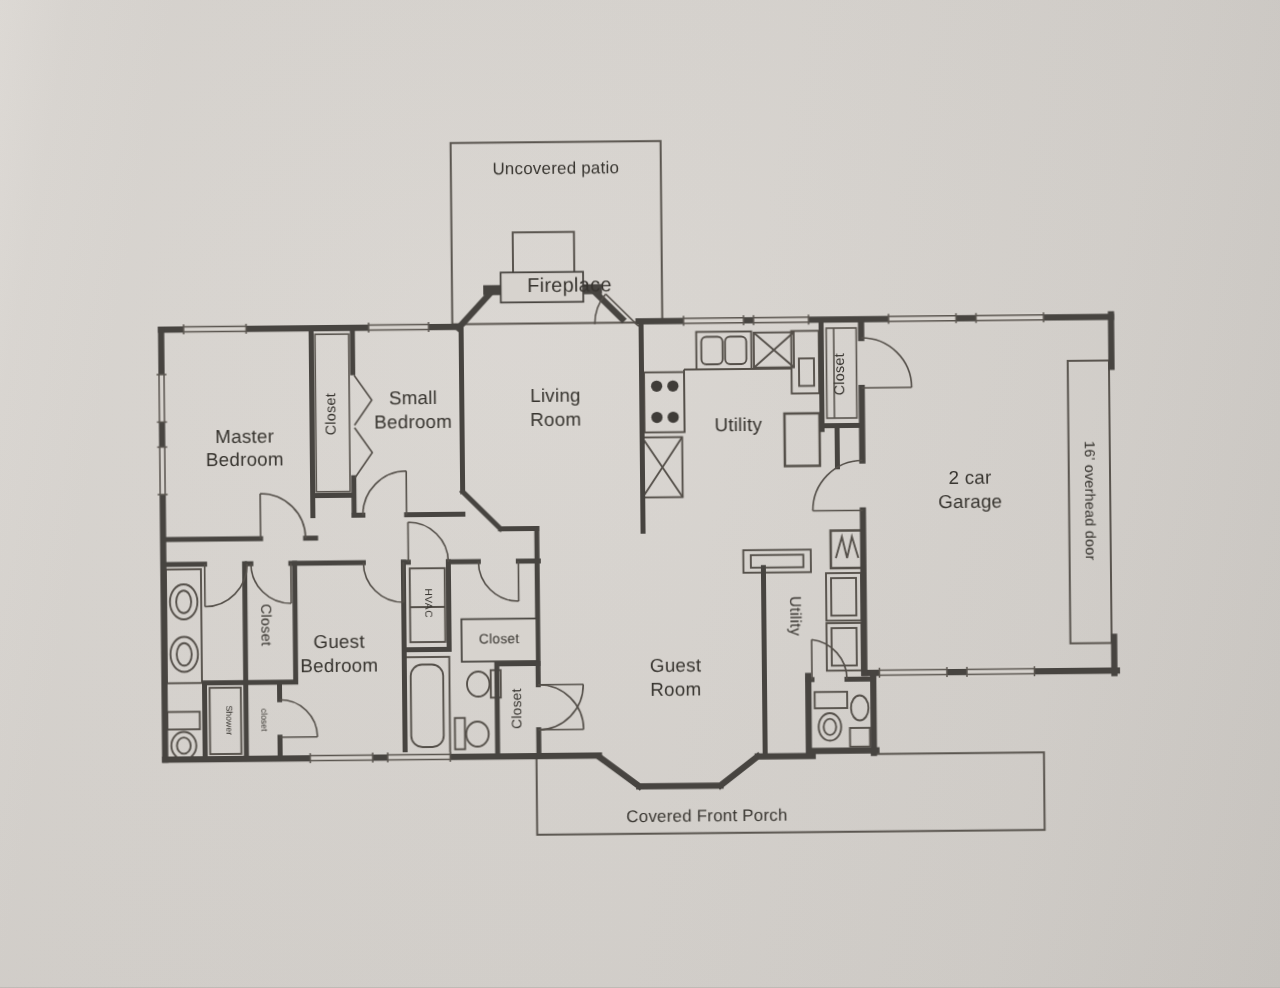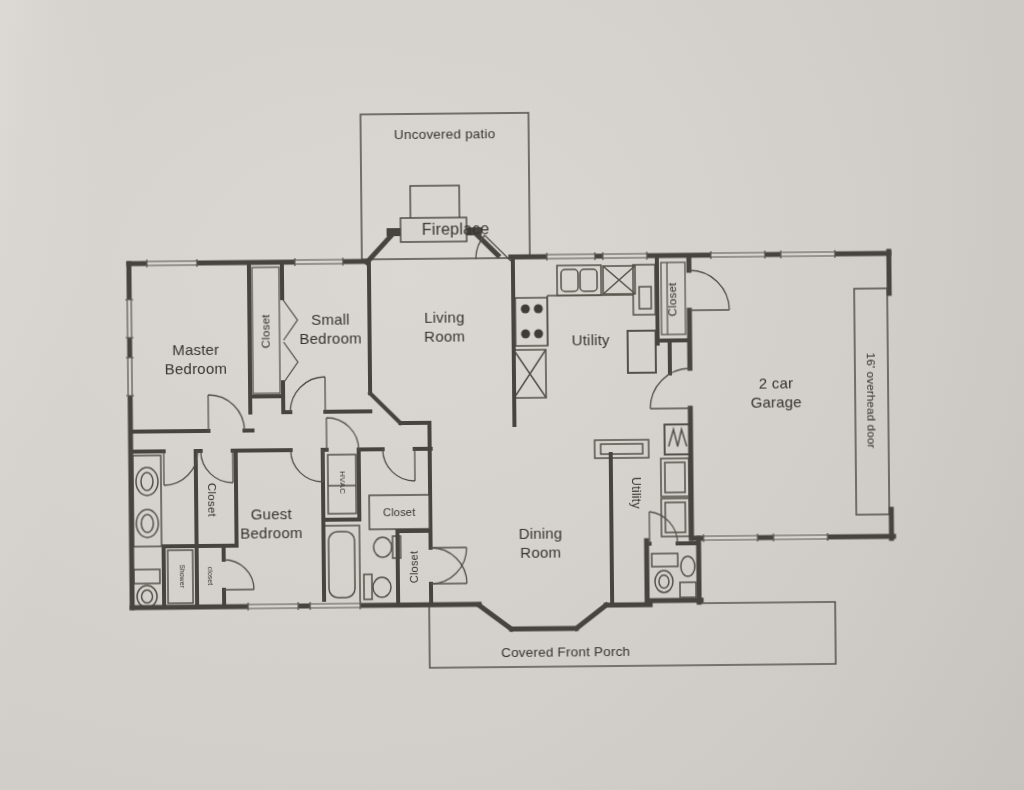--- a/index.html
+++ b/index.html
@@ -248,17 +248,17 @@
   <div class="lbl room wrap p-garage">2 car Garage</div>
   <div class="lbl v90 p-ohd">16' overhead door</div>
   <div class="lbl room wrap p-guest">Guest Bedroom</div>
   <div class="lbl cl v90 p-walkin">Closet</div>
   <div class="lbl tiny v90 p-shower">Shower</div>
   <div class="lbl tiny v90 p-smcloset">closet</div>
   <div class="lbl hvac v90 p-hvac">HVAC</div>
   <div class="lbl p-bathcloset">Closet</div>
   <div class="lbl vm90 p-hallcloset">Closet</div>
   <div class="lbl util v90 p-utility">Utility</div>
-  <div class="lbl room wrap p-dining">Dining Room</div>
+  <div class="lbl room wrap p-dining">Guest Room</div>
   <div class="lbl mid p-porch">Covered Front Porch</div>
 
  </div>
 </div>
 
 </body></html>

